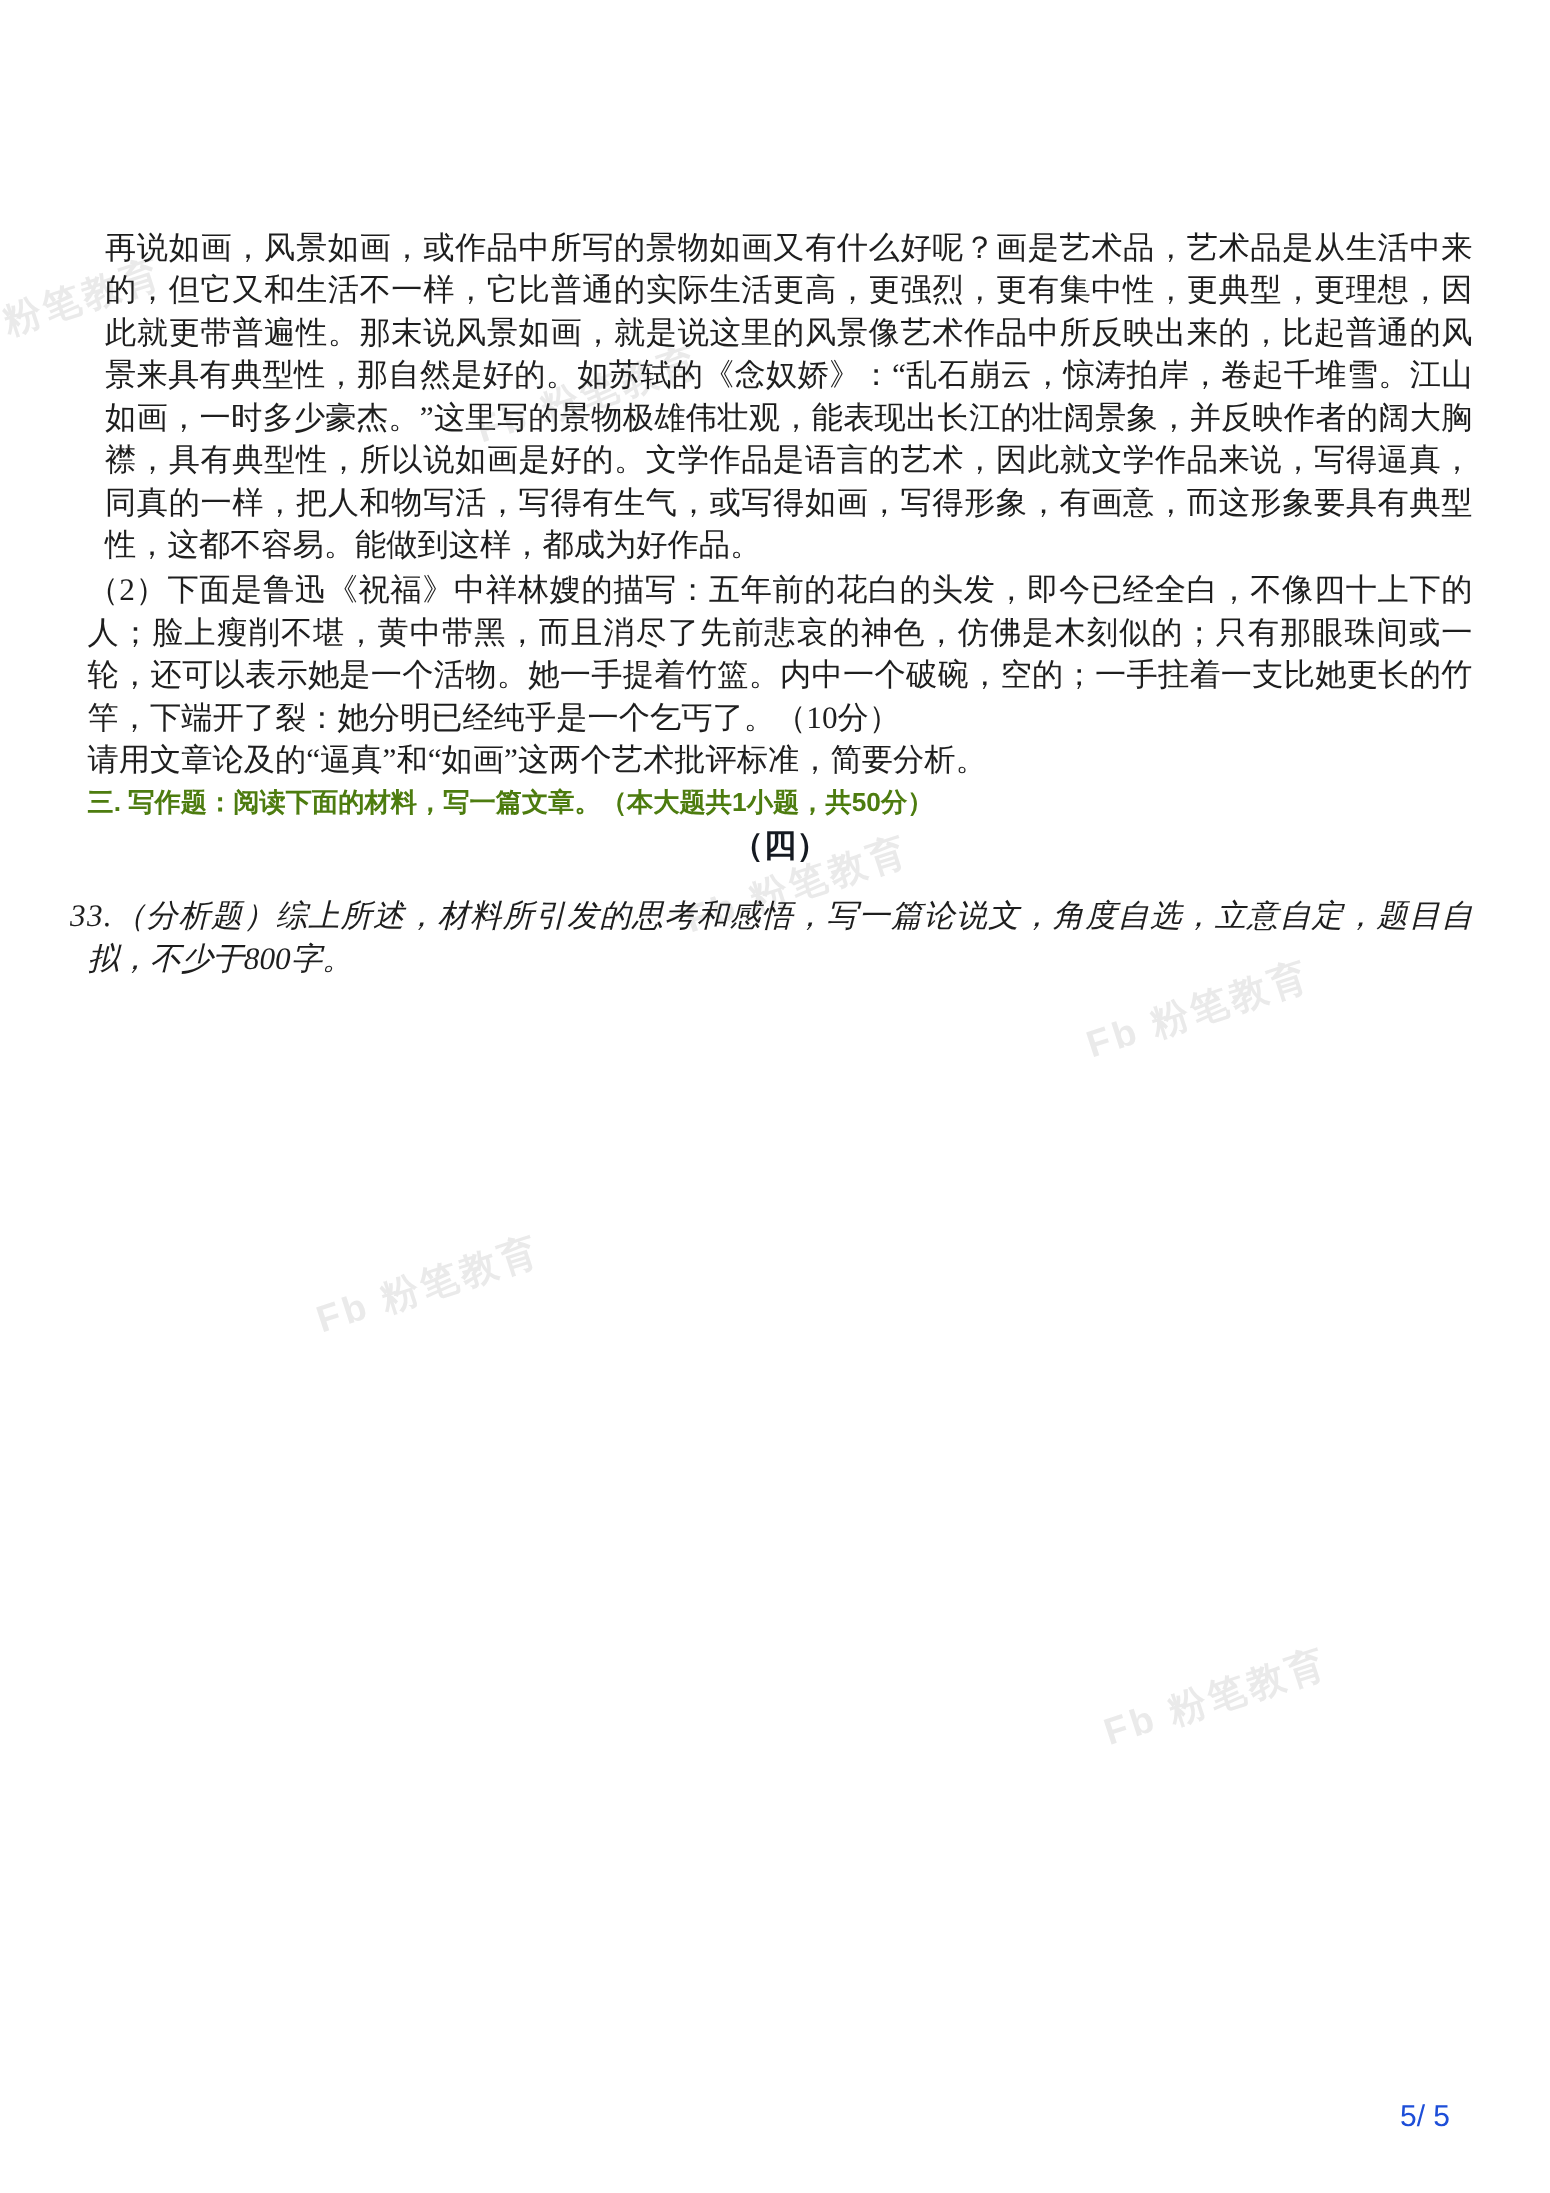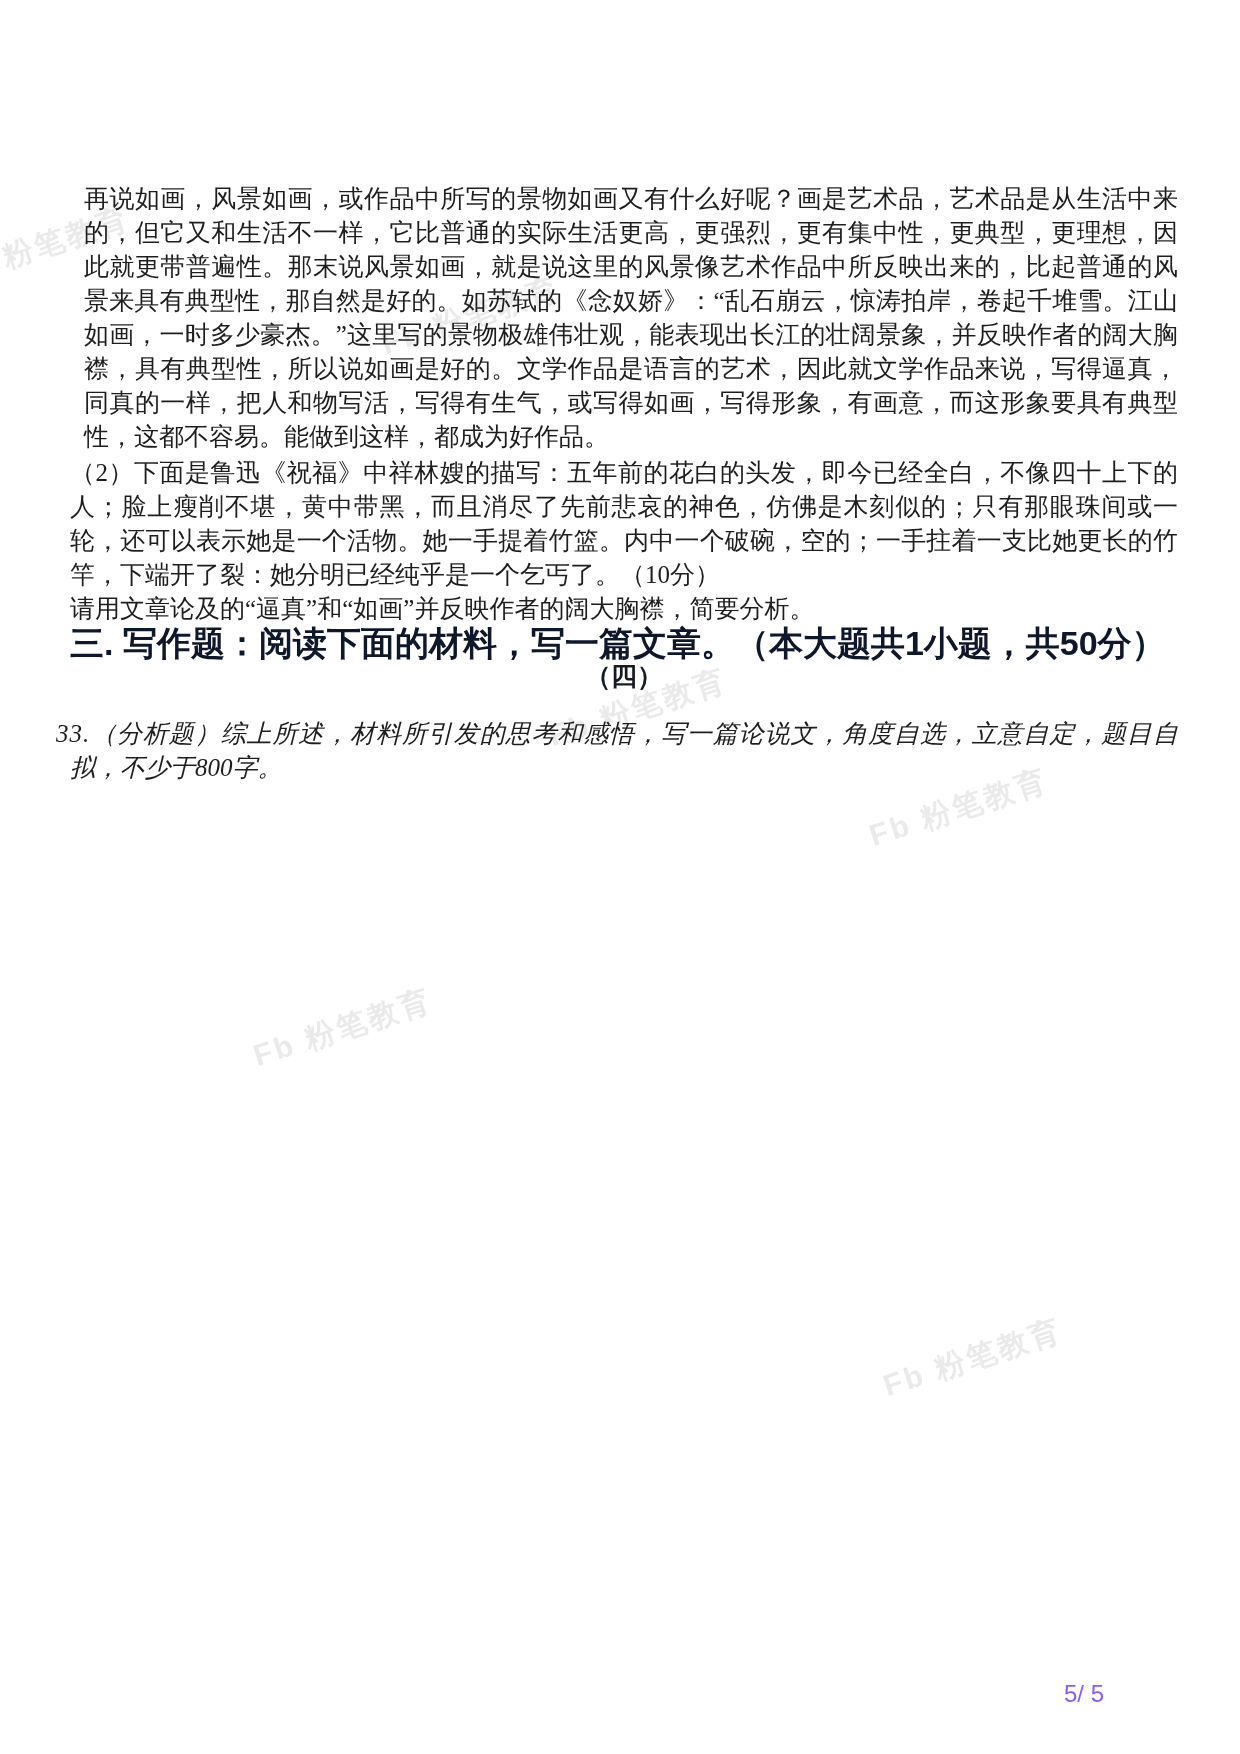--- a/index.html
+++ b/index.html
@@ -37,39 +37,39 @@
   }
   .doc p { margin: 0; }
   .passage p { padding-left: 14px; }
   .question { margin-top: 2px; }
   .question .first { text-indent: -14px; }
   .qnum { letter-spacing: 1px; }
   .section-header {
     margin-top: 16px;
     font-family: "Liberation Sans", "DejaVu Sans", sans-serif;
     font-weight: bold;
-    color: #0f172a;
-    font-size: 34px;
+    color: #4d7c0f;
+    font-size: 21px;
     text-align: left;
   }
   .group-label {
     margin-top: 4px;
     text-align: center;
     font-weight: bold;
     color: #151a21;
     font-size: 26px;
   }
   .materials { margin-top: 10px; }
   .q33 { margin-top: 23px; font-style: italic; }
   .footer-page {
     position: absolute;
-    left: 1064px; top: 1680px;
+    left: 1120px; top: 1680px;
     font-family: "Liberation Sans", "DejaVu Sans", sans-serif;
     font-size: 24px;
-    color: #8b5cf6;
+    color: #1d4ed8;
   }
 </style>
 </head>
 <body>
 
 <div class="page">
 
   <span class="watermark" style="left:-52px; top:226px;">Fb 粉笔教育</span>
   <span class="watermark" style="left:378px; top:296px;">Fb 粉笔教育</span>
   <span class="watermark" style="left:545px; top:688px;">Fb 粉笔教育</span>
@@ -78,21 +78,21 @@
   <span class="watermark" style="left:880px; top:1338px;">Fb 粉笔教育</span>
 
   <div class="doc">
 
     <div class="passage">
       <p>再说如画，风景如画，或作品中所写的景物如画又有什么好呢？画是艺术品，艺术品是从生活中来的，但它又和生活不一样，它比普通的实际生活更高，更强烈，更有集中性，更典型，更理想，因此就更带普遍性。那末说风景如画，就是说这里的风景像艺术作品中所反映出来的，比起普通的风景来具有典型性，那自然是好的。如苏轼的《念奴娇》：“乱石崩云，惊涛拍岸，卷起千堆雪。江山如画，一时多少豪杰。”这里写的景物极雄伟壮观，能表现出长江的壮阔景象，并反映作者的阔大胸襟，具有典型性，所以说如画是好的。文学作品是语言的艺术，因此就文学作品来说，写得逼真，同真的一样，把人和物写活，写得有生气，或写得如画，写得形象，有画意，而这形象要具有典型性，这都不容易。能做到这样，都成为好作品。</p>
     </div>
 
     <div class="question">
       <p>（2）下面是鲁迅《祝福》中祥林嫂的描写：五年前的花白的头发，即今已经全白，不像四十上下的人；脸上瘦削不堪，黄中带黑，而且消尽了先前悲哀的神色，仿佛是木刻似的；只有那眼珠间或一轮，还可以表示她是一个活物。她一手提着竹篮。内中一个破碗，空的；一手拄着一支比她更长的竹竿，下端开了裂：她分明已经纯乎是一个乞丐了。（10分）</p>
-      <p>请用文章论及的“逼真”和“如画”并反映作者的阔大胸襟，简要分析。</p>
+      <p>请用文章论及的“逼真”和“如画”这两个艺术批评标准，简要分析。</p>
     </div>
 
     <p class="section-header">三. 写作题：阅读下面的材料，写一篇文章。（本大题共1小题，共50分）</p>
 
     <p class="group-label">（四）</p>
 
 
     <div class="question q33">
       <p class="first"><span class="qnum">33.</span><span>（分析题）综上所述，材料所引发的思考和感悟，写一篇论说文，角度自选，立意自定，题目自拟，不少于800字。</span></p>
     </div>

